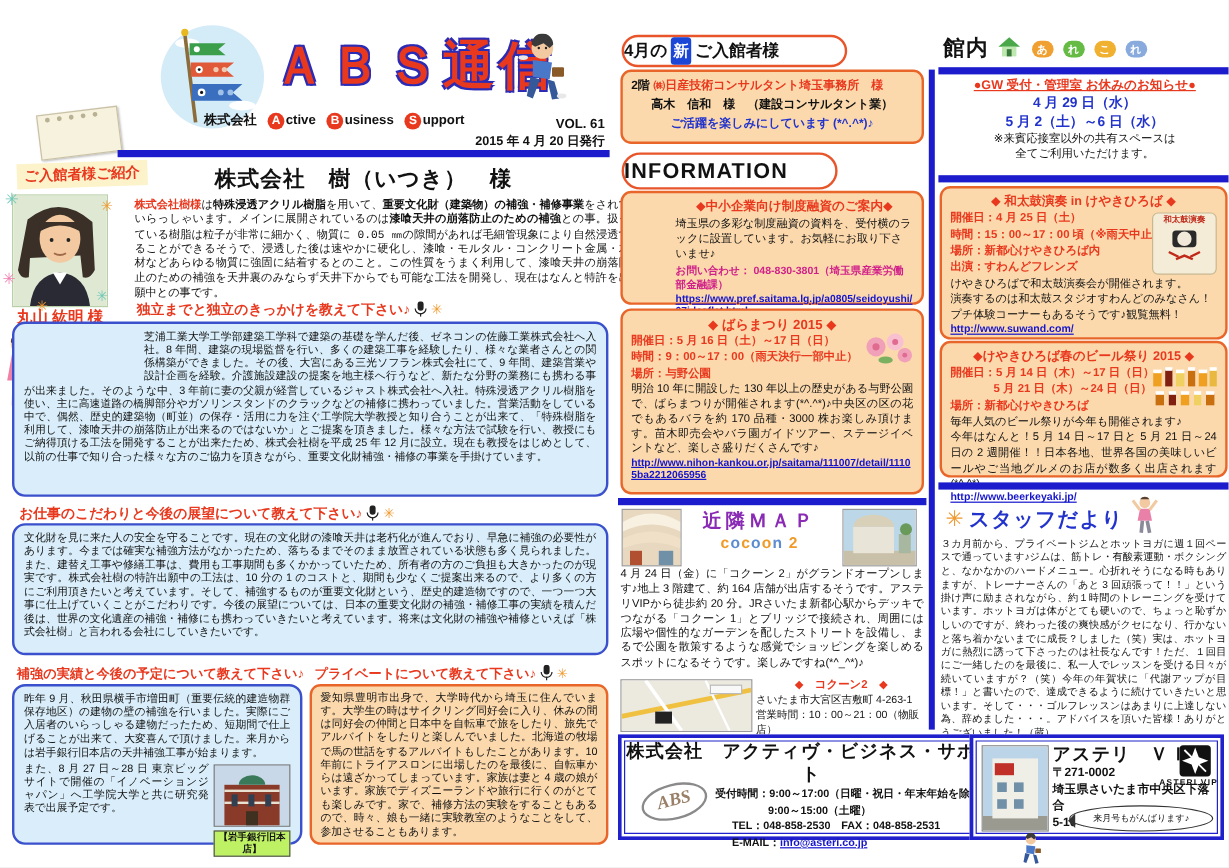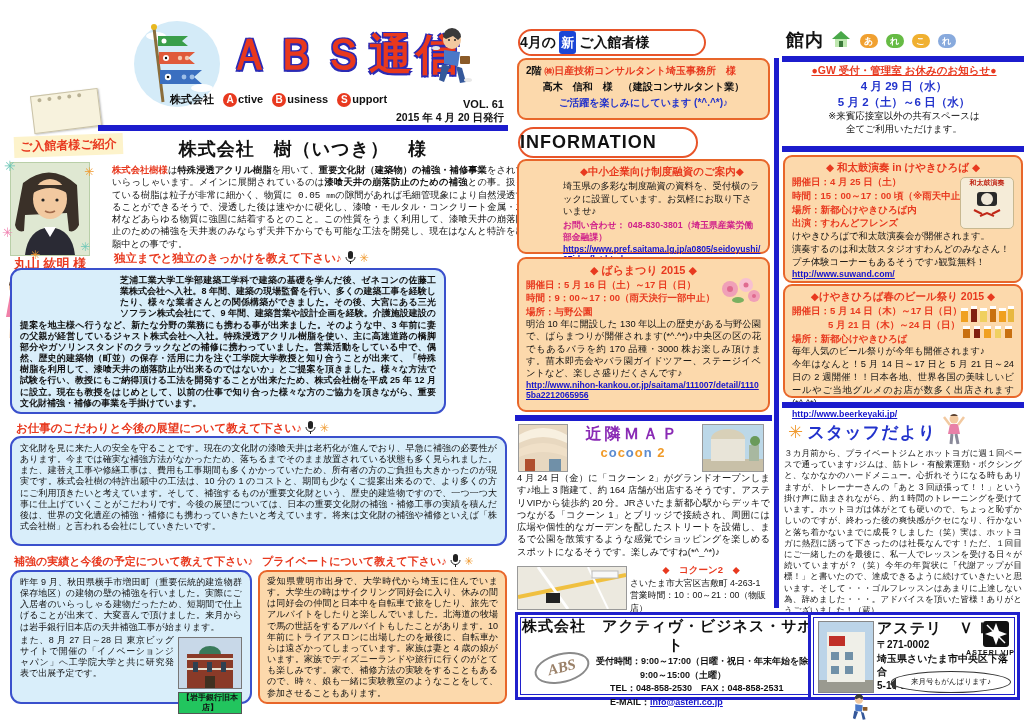--- a/index.html
+++ b/index.html
@@ -73,21 +73,21 @@
             border-radius:50%;transform:rotate(-14deg);color:#9a8068;font-weight:bold;font-style:italic;
             font-size:15px;text-align:center;line-height:24px;font-family:"Liberation Serif","DejaVu Serif",serif;}
   .asteri-name{font-size:15px;font-weight:bold;letter-spacing:1px;}
   .asteri-line{font-size:10px;font-weight:bold;line-height:1.35;}
   .asteri-logo-box{position:absolute;right:8px;top:6px;width:26px;height:26px;background:#111;border-radius:3px;}
   .asteri-logo-label{position:absolute;right:2px;top:34px;font-size:7px;font-weight:bold;letter-spacing:1px;}
   .bubble{position:absolute;background:#fff;border:1.5px solid #333;border-radius:50%;
           font-size:7.5px;text-align:center;}
   .bubble:after{content:"";position:absolute;left:-8px;bottom:2px;border:6px solid transparent;
                 border-right-color:#333;}
-  .caption{background:#22c55e;color:#111;font-weight:bold;font-size:8px;text-align:center;border:1px solid #555;}
+  .caption{background:#bef264;color:#111;font-weight:bold;font-size:8px;text-align:center;border:1px solid #555;}
 </style>
 </head>
 <body>
 
 <div id="page">
 
   <div class="abs logo-circle">
     <svg width="94" height="88" viewBox="0 0 94 88">
       <circle cx="47" cy="44" r="43" fill="#d4ebf8"></circle>
       <ellipse cx="26" cy="16" rx="10" ry="4" fill="#fff"></ellipse>
@@ -179,21 +179,21 @@
     <svg width="30" height="66" viewBox="0 0 30 66">
       <circle cx="14" cy="9" r="7" fill="#f2c9a0"></circle>
         <path d="M7 7 a7 7 0 0 1 14 0 l-2 3 -10 -1 z" fill="#5a4030"></path>
       <path d="M8 17 h12 l4 22 h-20 z" fill="#f080a8"></path>
       <line x1="20" y1="22" x2="29" y2="18" stroke="#f2c9a0" stroke-width="3"></line>
       <line x1="10" y1="40" x2="9" y2="60" stroke="#f2c9a0" stroke-width="3"></line>
       <line x1="18" y1="40" x2="19" y2="60" stroke="#f2c9a0" stroke-width="3"></line>
     </svg>
   </div>
 
-  <div class="bbox" style="left:10px;top:268px;width:436px;height:146px;font-weight:bold;">
+  <div class="bbox" style="left:10px;top:268px;width:497px;height:146px;">
     <div class="box-text">
       <span class="spacer-a1"></span>
       <span>芝浦工業大学工学部建築工学科で建築の基礎を学んだ後、ゼネコンの佐藤工業株式会社へ入社。8 年間、建築の現場監督を行い、多くの建築工事を経験したり、様々な業者さんとの関係構築ができました。その後、大宮にある三光ソフラン株式会社にて、9 年間、建築営業や設計企画を経験。介護施設建設の提案を地主様へ行うなど、新たな分野の業務にも携わる事が出来ました。そのような中、3 年前に妻の父親が経営しているジャスト株式会社へ入社。特殊浸透アクリル樹脂を使い、主に高速道路の橋脚部分やガソリンスタンドのクラックなどの補修に携わっていました。営業活動をしている中で、偶然、歴史的建築物（町並）の保存・活用に力を注ぐ工学院大学教授と知り合うことが出来て、「特殊樹脂を利用して、漆喰天井の崩落防止が出来るのではないか」とご提案を頂きました。様々な方法で試験を行い、教授にもご納得頂ける工法を開発することが出来たため、株式会社樹を平成 25 年 12 月に設立。現在も教授をはじめとして、以前の仕事で知り合った様々な方のご協力を頂きながら、重要文化財補強・補修の事業を手掛けています。</span>
     </div>
   </div>
 
   <div class="abs qhead" style="left:16px;top:421px;">
     <span>お仕事のこだわりと今後の展望について教えて下さい♪</span>
     <span class="mic"><svg width="11" height="13" viewBox="0 0 11 13">
           <rect x="3" y="0" width="5" height="8" rx="2.5" fill="#222"></rect>

